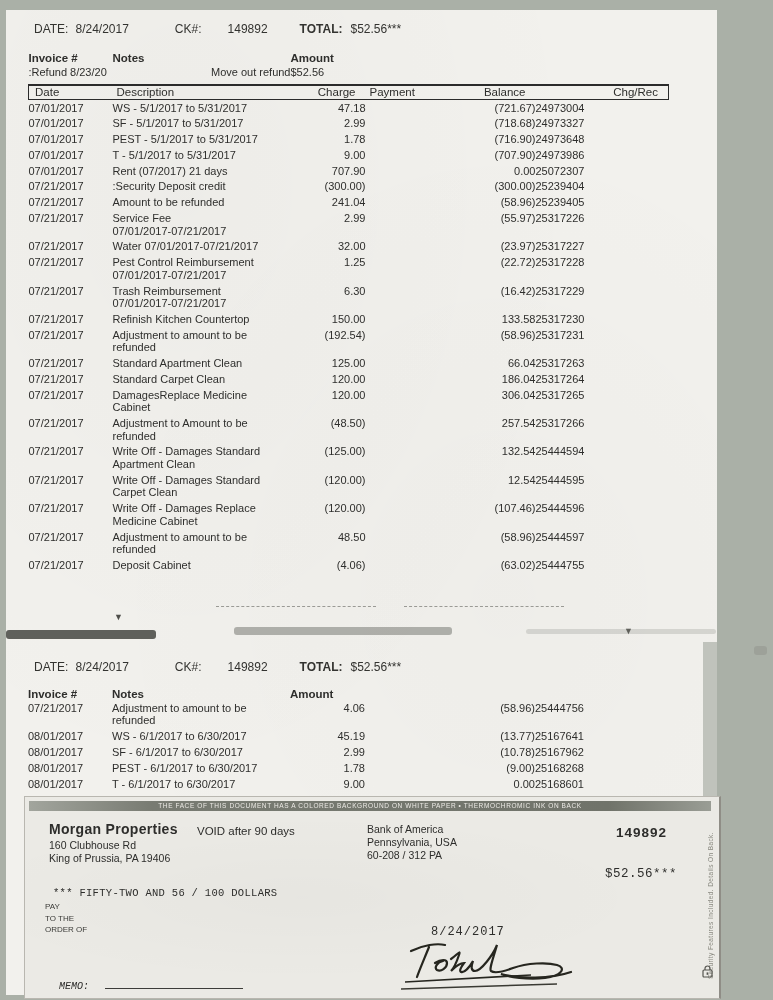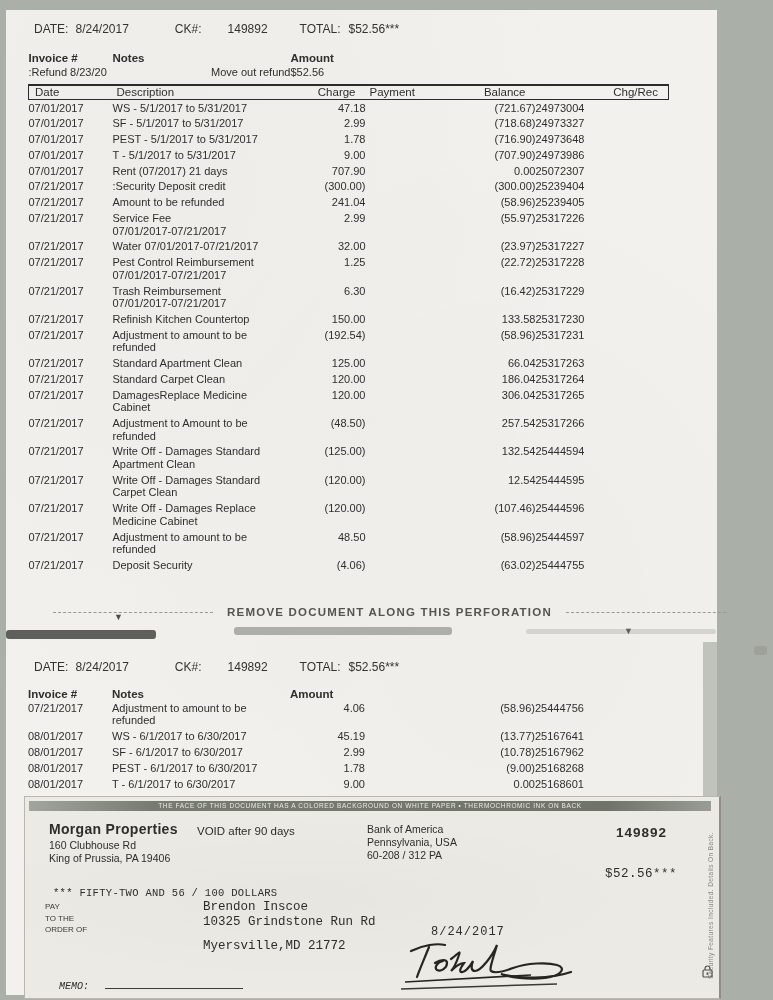--- a/index.html
+++ b/index.html
@@ -15,21 +15,21 @@
       radial-gradient(ellipse at 25% 18%, rgba(0,0,0,0.02), transparent 55%),
       radial-gradient(ellipse at 70% 60%, rgba(0,0,0,0.015), transparent 60%),
       #f2f1ed;
   }
   
   .meta{display:flex;align-items:baseline;font-size:12px;color:#333330;margin-left:6px;}
   .meta .lbl{white-space:nowrap;}
   .m-date-v{margin-left:7px;}
   .m-ck{margin-left:46px;}
   .m-ck-v{margin-left:26px;}
-  .m-total{margin-left:32px;}
+  .m-total{margin-left:32px;font-weight:bold;}
   .m-total-v{margin-left:8px;}
   
   .stub1{position:absolute;left:22px;top:12px;width:680px;}
   .stub2{position:absolute;left:22px;top:650px;width:680px;}
   table.ledger{border-collapse:collapse;width:640px;table-layout:fixed;margin-top:14px;}
   table.ledger td{
     font-size:11px;line-height:12.6px;padding:1.6px 0;vertical-align:top;
     color:#2e2e2c;
   }
   col.c-date{width:84px;}
@@ -331,34 +331,33 @@
           <td>07/21/2017</td>
           <td class="desc">Adjustment to amount to be
 refunded</td>
           <td class="t-right">48.50</td>
           <td class="t-right"></td>
           <td class="t-right">(58.96)</td>
           <td class="chgrec">25444597</td>
         </tr>
           <tr>
           <td>07/21/2017</td>
-          <td class="desc">Deposit Security</td>
+          <td class="desc">Deposit Cabinet</td>
           <td class="t-right">(4.06)</td>
           <td class="t-right"></td>
           <td class="t-right">(63.02)</td>
           <td class="chgrec">25444755</td>
         </tr>
         </tbody>
     </table>
   </div>
 
   <div class="perforation">
     <div class="perf-row">
       <span class="perf-dash"></span>
-      <span class="perf-label">REMOVE DOCUMENT ALONG THIS PERFORATION</span>
       <span class="perf-dash"></span>
     </div>
     <span class="perf-arrow a-left">▼</span>
     <span class="perf-arrow a-right">▼</span>
   </div>
   <div class="smudge s1"></div>
   <div class="smudge s2"></div>
   <div class="smudge s3"></div>
   <div class="smudge s4"></div>
   <div class="edge-gray"></div>
@@ -458,25 +457,20 @@
       <div>60-208 / 312 PA</div>
     </div>
 
     <div class="cknum">149892</div>
     <div class="amt mono">$52.56***</div>
     <div class="words mono">*** FIFTY-TWO AND 56 / 100 DOLLARS</div>
     <div class="payto">PAY
 TO THE
 ORDER OF</div>
 
-    <div class="payee mono">
-      <div>Brendon Inscoe</div>
-      <div>10325 Grindstone Run Rd</div>
-      <div class="city">Myersville,MD 21772</div>
-    </div>
 
     <div class="date mono">8/24/2017</div>
 
     <div class="sig">
       <svg width="190" height="56" viewBox="0 0 190 56">
         <path d="M10 16 C22 10 36 8 44 10 M28 12 C24 22 18 36 16 42
                  M34 28 C40 24 46 24 46 28 C46 33 40 37 36 35 C33 33 36 27 42 26
                  M50 24 C56 20 60 14 58 20 C56 26 52 34 50 36 C54 32 60 28 63 28 C60 32 58 36 60 37 C63 38 68 33 72 26
                  C70 32 70 36 74 36 C80 36 92 20 96 10 C92 24 88 34 90 36 C94 39 104 36 112 33
                  C126 28 146 27 156 30 C166 33 160 41 144 43 C126 45 108 42 100 39 C118 44 150 44 170 37" stroke="#26261f" stroke-width="2.2" fill="none" stroke-linecap="round"></path>

